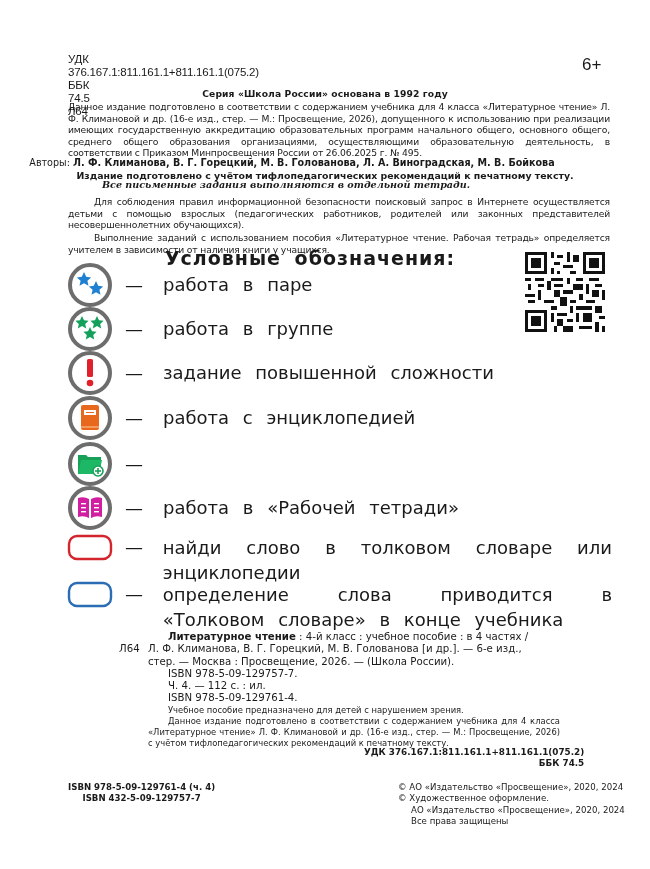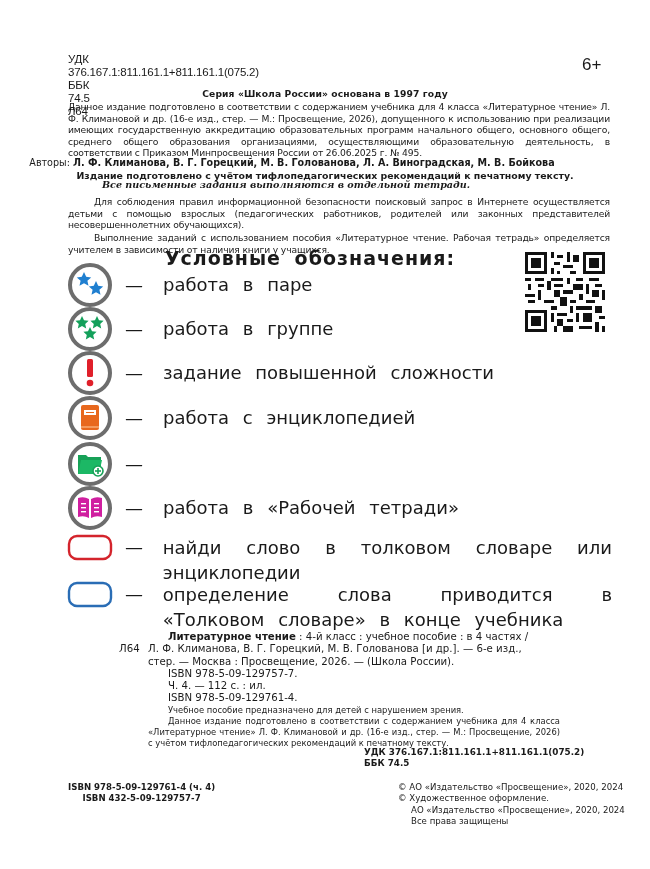--- a/index.html
+++ b/index.html
@@ -37,21 +37,21 @@
 
   .biblio { left: 120px; width: 470px; top: 631px; font-family: "DejaVu Sans", sans-serif; font-size: 10.2px; line-height: 12.3px; }
   .biblio .line { white-space: nowrap; }
   .biblio .ind { padding-left: 48px; }
   .biblio .l64 { position: absolute; left: -1px; }
   .biblio .first { padding-left: 48px; }
   .biblio .rest { padding-left: 28px; }
 
   .note { left: 148px; width: 412px; top: 705px; font-family: "DejaVu Sans", sans-serif; font-size: 8.4px; line-height: 11px; text-align: justify; }
   .note .ind { text-indent: 20px; }
-  .udk2 { left: 364px; top: 747px; font-family: "DejaVu Sans", sans-serif; font-weight: bold; font-size: 8.8px; line-height: 11px; }
+  .udk2 { left: 364px; top: 747px; font-family: "DejaVu Sans", sans-serif; font-weight: bold; font-size: 8.8px; line-height: 11px; text-align: right; }
 
   .isbn-foot { left: 68px; top: 782px; font-family: "DejaVu Sans", sans-serif; font-weight: bold; font-size: 8.6px; line-height: 11px; text-align: center; }
   .copyright { left: 398px; top: 782px; font-family: "DejaVu Sans", sans-serif; font-size: 8.6px; line-height: 11.4px; }
   .copyright .ind { padding-left: 13px; }
 </style>
 </head>
 <body>
 
 <div class="abs codes">
   <div class="row">
@@ -62,21 +62,21 @@
       <span class="k">ББК</span>
       <span>74.5</span>
     </div>
   <div class="row">
       <span class="k"></span>
       <span>Л64</span>
     </div>
 </div>
 <div class="abs age">6+</div>
 
-<div class="abs series">Серия «Школа России» основана в 1997 году</div>
+<div class="abs series">Серия «Школа России» основана в 1992 году</div>
 
 <div class="abs para p1">Данное издание подготовлено в соответствии с содержанием учебника для 4 класса «Литературное чтение» Л. Ф. Климановой и др. (16-е изд., стер. — М.: Просвещение, 2026), допущенного к использованию при реализации имеющих государственную аккредитацию образовательных программ начального общего, основного общего, среднего общего образования организациями, осуществляющими образовательную деятельность, в соответствии с Приказом Минпросвещения России от 26.06.2025 г. № 495.</div>
 
 <div class="abs authors">
   <span>Авторы:</span>
   <b>Л. Ф. Климанова, В. Г. Горецкий, М. В. Голованова, Л. А. Виноградская, М. В. Бойкова</b>
 </div>
 
 <div class="abs tiflo">Издание подготовлено с учётом тифлопедагогических рекомендаций к печатному тексту.</div>
 <div class="abs italic-note">Все письменные задания выполняются в отдельной тетради.</div>

